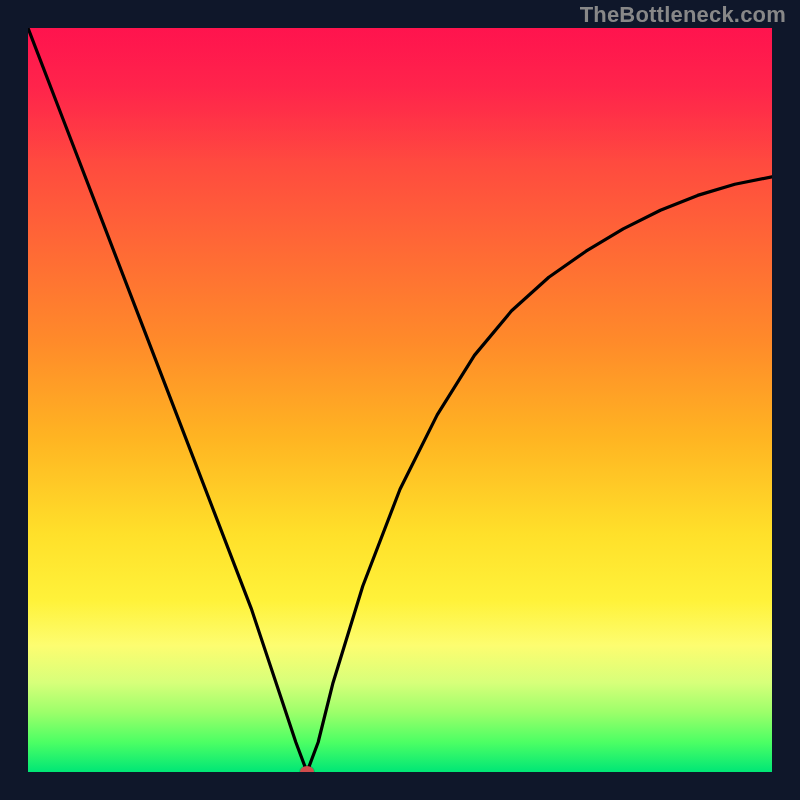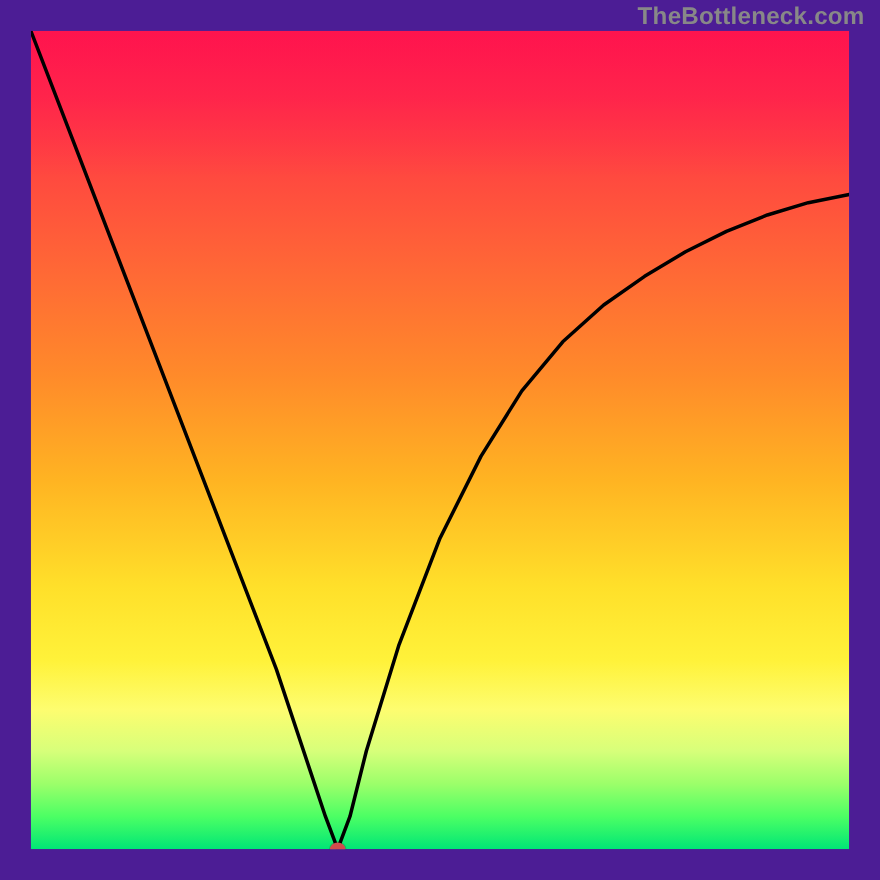--- a/index.html
+++ b/index.html
@@ -8,21 +8,21 @@
     width: 800px;
     height: 800px;
     background: #000;
     font-family: Arial, Helvetica, sans-serif;
     overflow: hidden;
   }
   .frame {
     position: relative;
     width: 800px;
     height: 800px;
-    background: #4c1d95;
+    background: #0f172a;
   }
   .watermark {
     position: absolute;
     top: 2px;
     right: 14px;
     color: #888;
     font-size: 22px;
     font-weight: 600;
     letter-spacing: 0.2px;
     z-index: 3;

